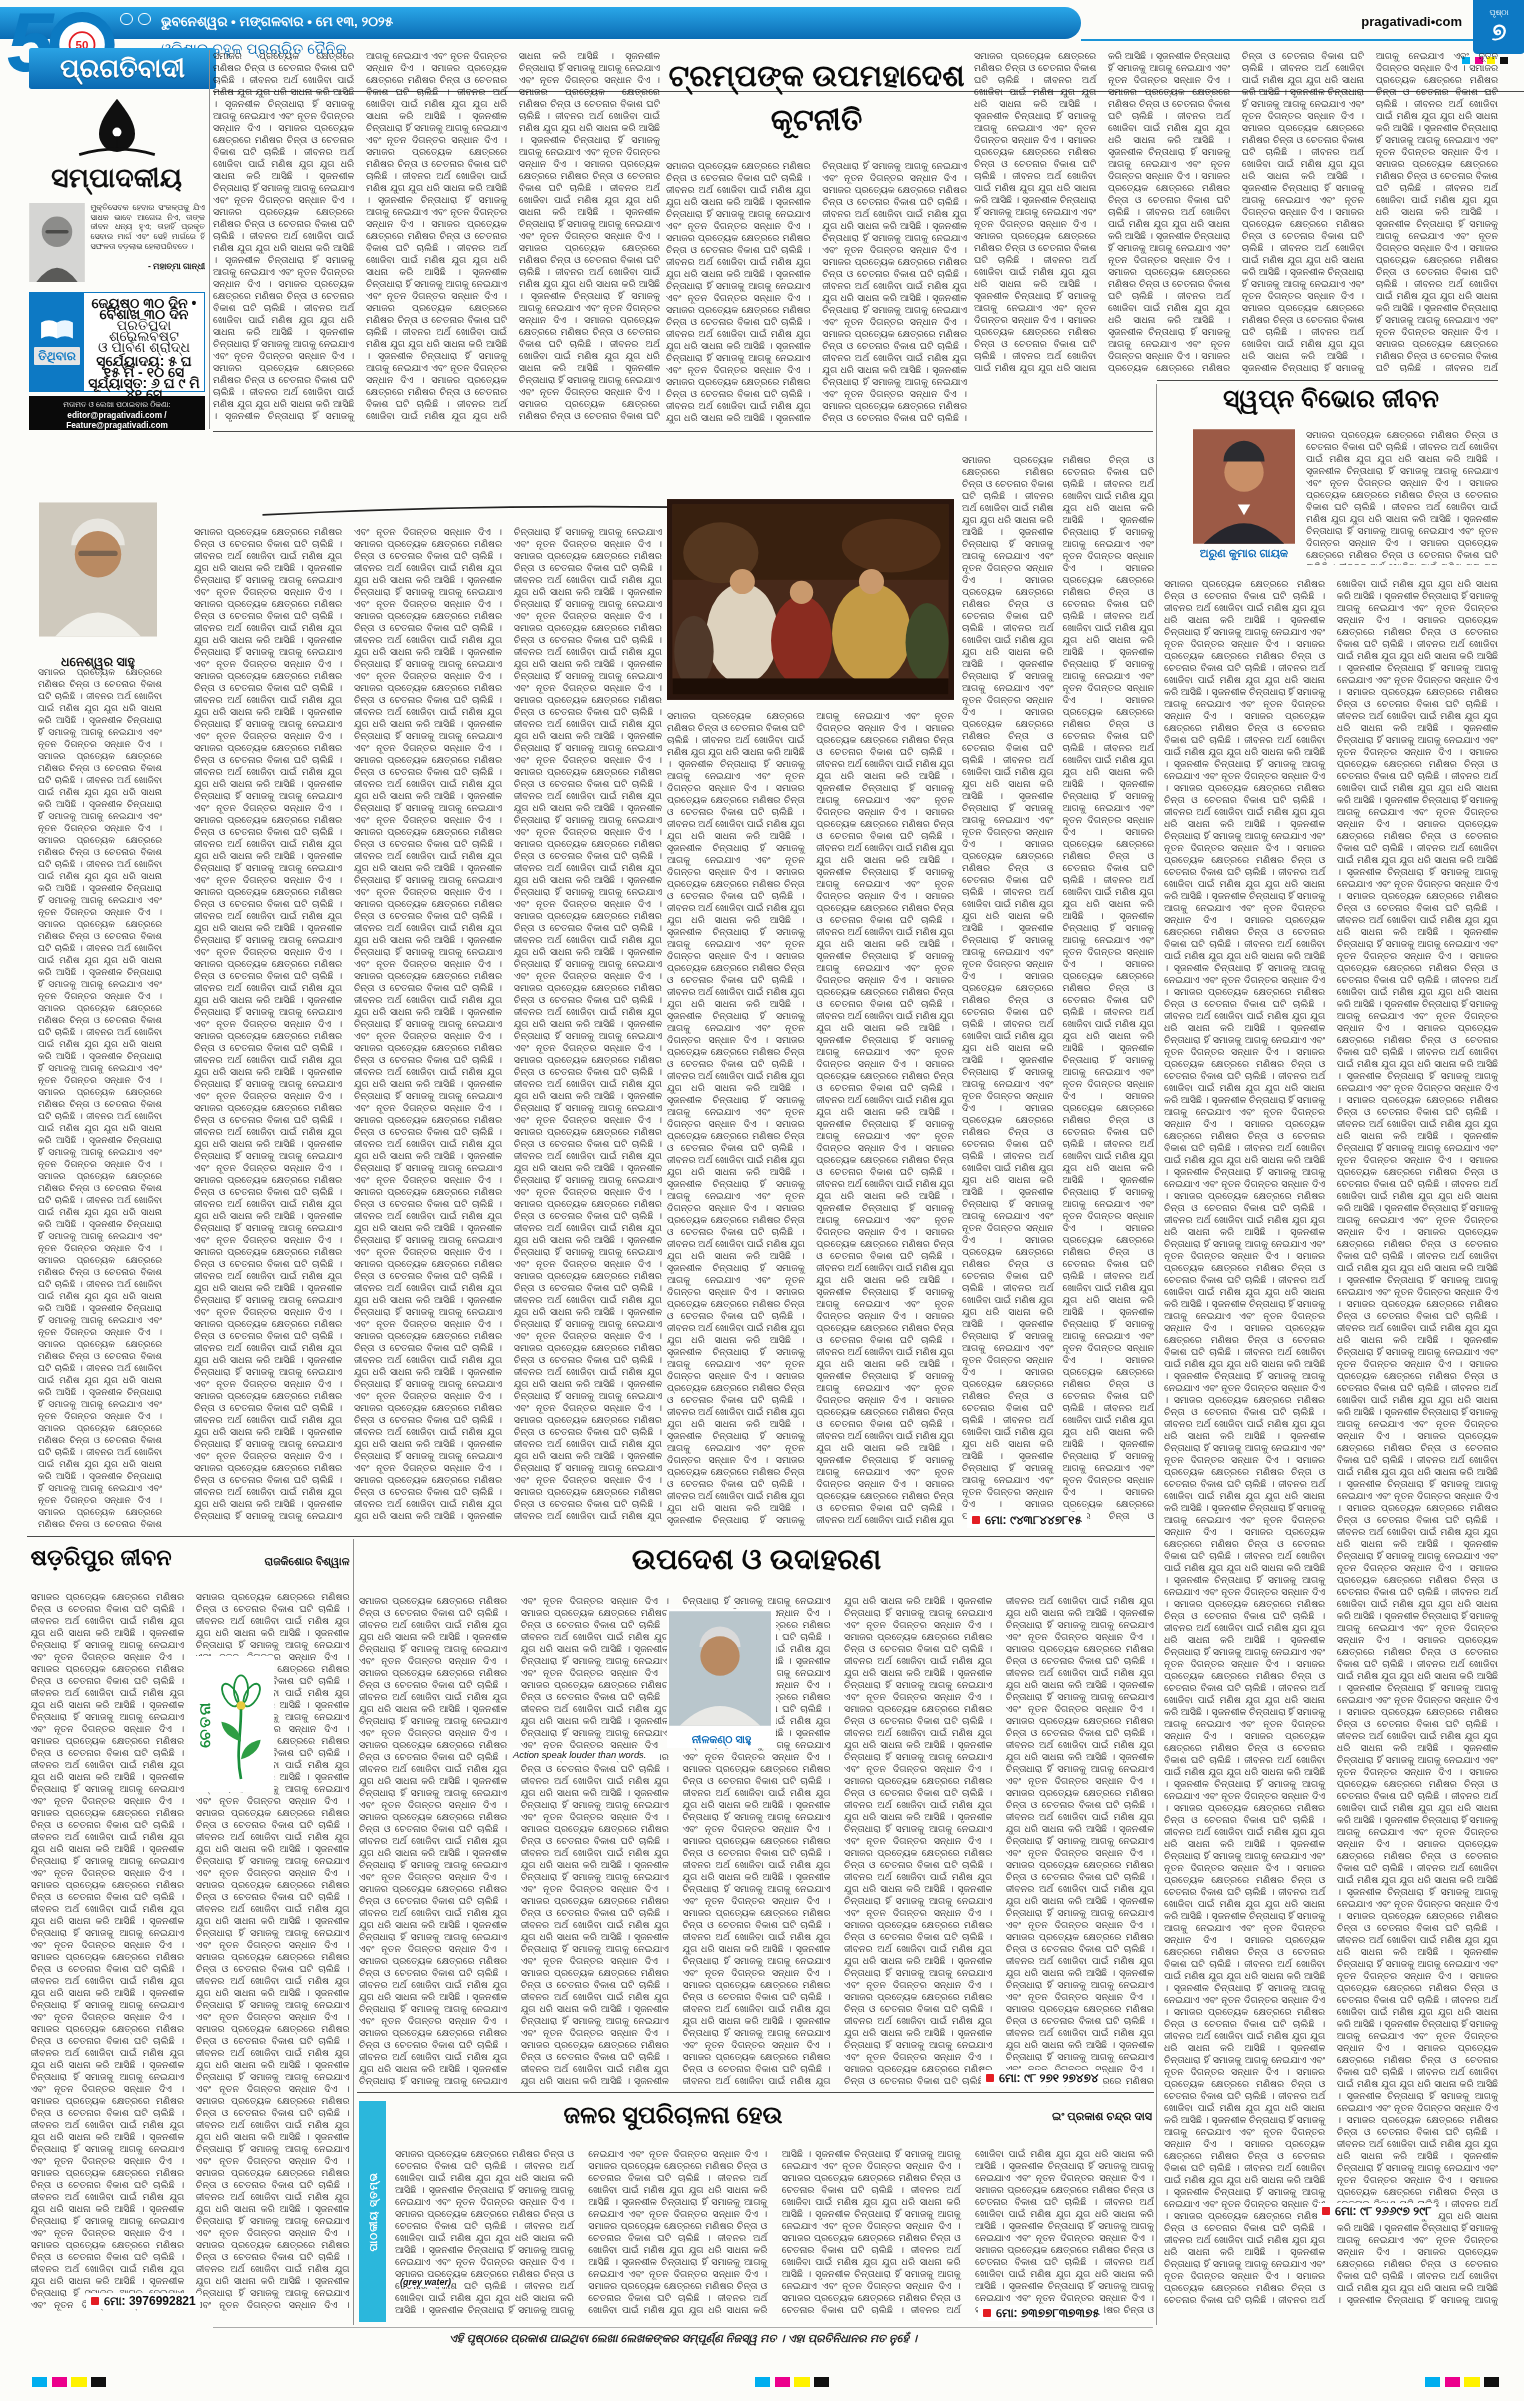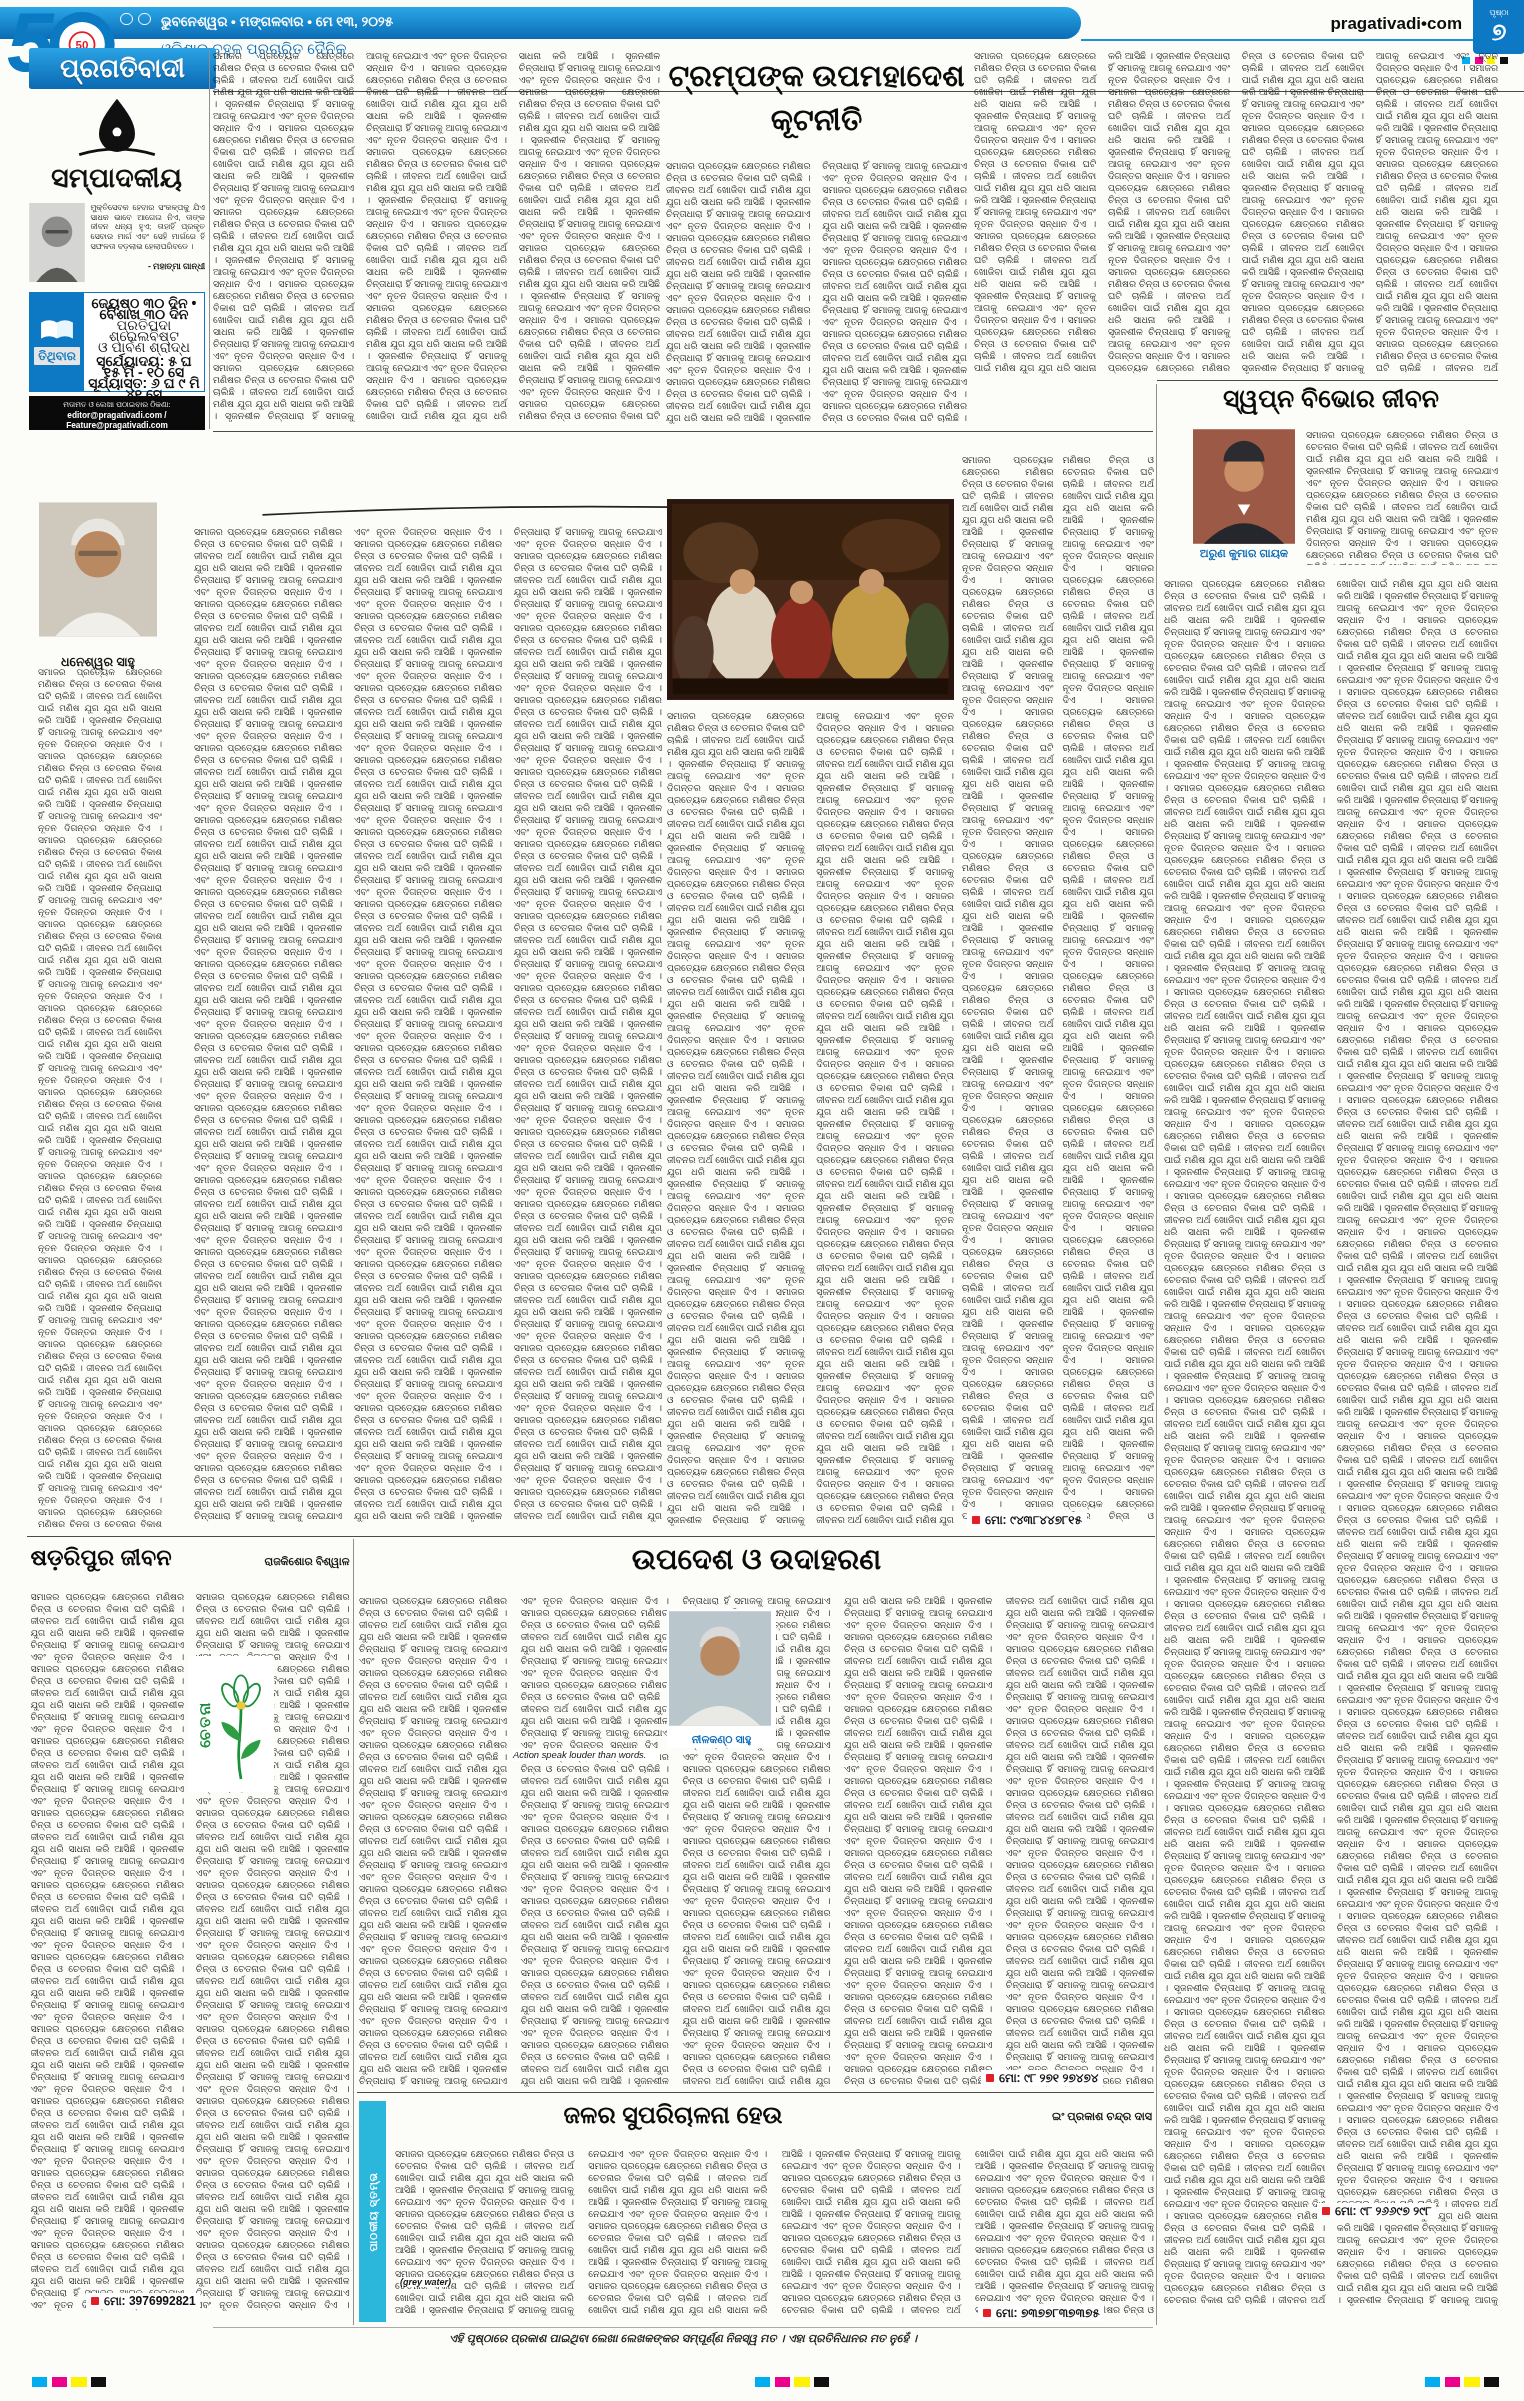--- a/index.html
+++ b/index.html
@@ -45,21 +45,21 @@
   </div>
 
   <div class="abs" style="left:120px;top:12.6px;width:12.6px;height:12.6px;border:1.8px solid #fff;border-radius:50%"></div>
   <div class="abs" style="left:138px;top:12.6px;width:12.6px;height:12.6px;border:1.8px solid #fff;border-radius:50%"></div>
 
   <div class="abs" style="left:161px;top:14.4px;width:502px;color:#fff;font-size:13.5px;font-weight:bold">ଭୁବନେଶ୍ୱର • ମଙ୍ଗଳବାର • ମେ ୧୩, ୨୦୨୫</div>
   <div class="abs" style="left:161px;top:40px;width:305px;color:#0b6cb4;font-size:15px;">ଓଡ଼ିଶାର ବହୁଳ ପ୍ରଚାରିତ ଦୈନିକ</div>
 
   <div class="abs masthead" style="left:29px;top:48px;width:187px;height:41px">ପ୍ରଗତିବାଦୀ</div>
 
-  <div class="abs" style="left:1256px;top:14.4px;width:206px;text-align:right;font-weight:bold;font-size:17px;color:#0c0c0c">pragativadi•com</div>
+  <div class="abs" style="left:1256px;top:14.4px;width:206px;text-align:right;font-weight:bold;font-size:13px;color:#0c0c0c">pragativadi•com</div>
 
   <div class="abs pagebox" style="left:1473px;top:0;width:52px;height:54px">
     <span style="font-size:8px">ପୃଷ୍ଠା</span>
     <b style="font-size:24px">୭</b>
   </div>
 
   <div class="abs regs small" style="left:1462px;top:57px">
     <span style="background:#00aeef"></span>
     <span style="background:#ec008c"></span>
     <span style="background:#fff200"></span>

